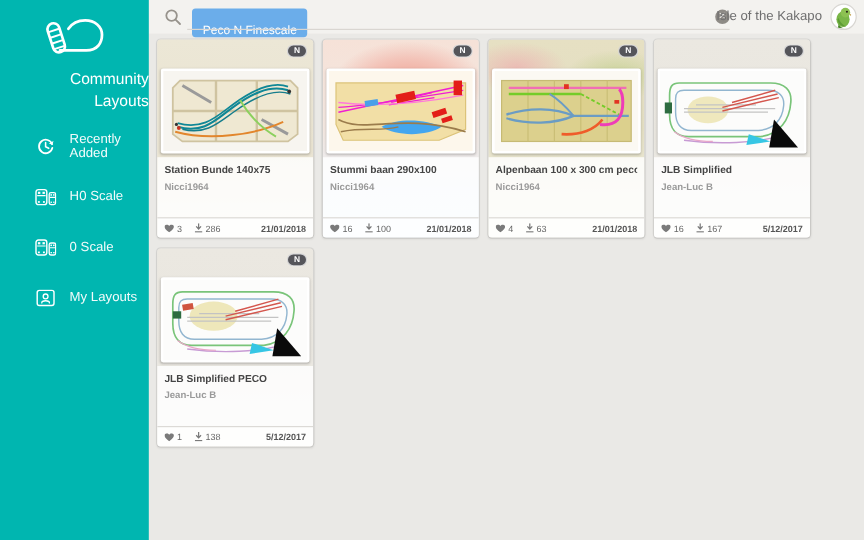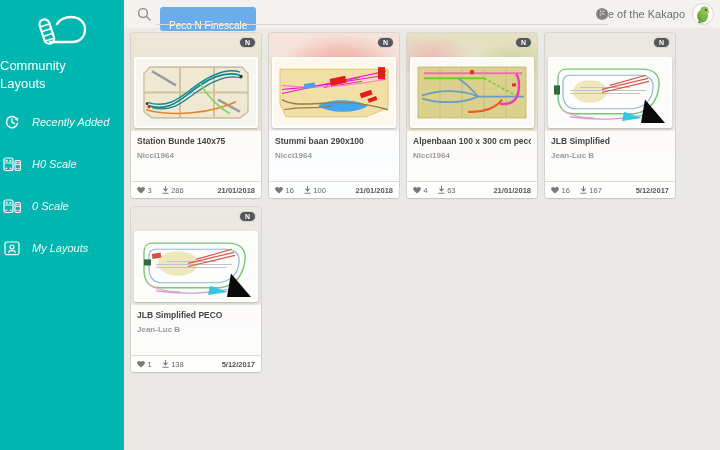--- a/index.html
+++ b/index.html
@@ -1,24 +1,24 @@
 <!DOCTYPE html>
 <html><head>
 <meta charset="utf-8">
 <style>
   * { margin:0; padding:0; box-sizing:border-box; }
   html,body { width:720px; height:450px; overflow:hidden; font-family:"Liberation Sans", sans-serif; background:#eae9e6; }
 
   
   .sidebar { position:absolute; left:0; top:0; width:124px; height:450px; background:#00b6b0; z-index:3; }
-  .sidebar-header { padding-top:12px; text-align:left; cursor:pointer; }
+  .sidebar-header { padding-top:12px; text-align:right; cursor:pointer; }
   .logo { display:block; margin:0 auto; }
   .sidebar-title { margin-top:5px; color:#ffffff; font-size:13px; line-height:18px; font-weight:400; }
   .nav { margin-top:8px; }
-  .nav-item { height:42px; display:flex; align-items:center; padding-left:3px; cursor:pointer;font-style:italic; }
+  .nav-item { height:42px; display:flex; align-items:center; padding-left:29px; cursor:pointer; }
   .nav-icon { width:18px; height:18px; flex:0 0 18px; margin-right:11px; display:flex; align-items:center; justify-content:center; }
   .nav-label { color:rgba(255,255,255,0.95); font-size:11px; }
 
   
   .topbar { position:absolute; left:124px; top:0; width:596px; height:28px; background:#f3f2ef; z-index:2; }
   .search-icon { position:absolute; left:13px; top:7px; }
   .search-tag { position:absolute; left:36px; top:7px; height:14px; line-height:14px; padding:12px 9px; background:#6badea; border-radius:3px; color:#fff; font-size:10px; cursor:pointer; }
   .search-underline { position:absolute; left:32px; right:112px; bottom:3px; height:1px; background:#d9d6d1; }
   .clear-btn { position:absolute; right:112px; top:8px; width:12px; height:12px; border-radius:50%; background:#8e8b86; color:#f3f2ef; font-size:8px; line-height:12px; text-align:center; cursor:pointer; }
   .user-area { position:absolute; right:6px; top:0; height:28px; display:flex; align-items:center; cursor:pointer; }

